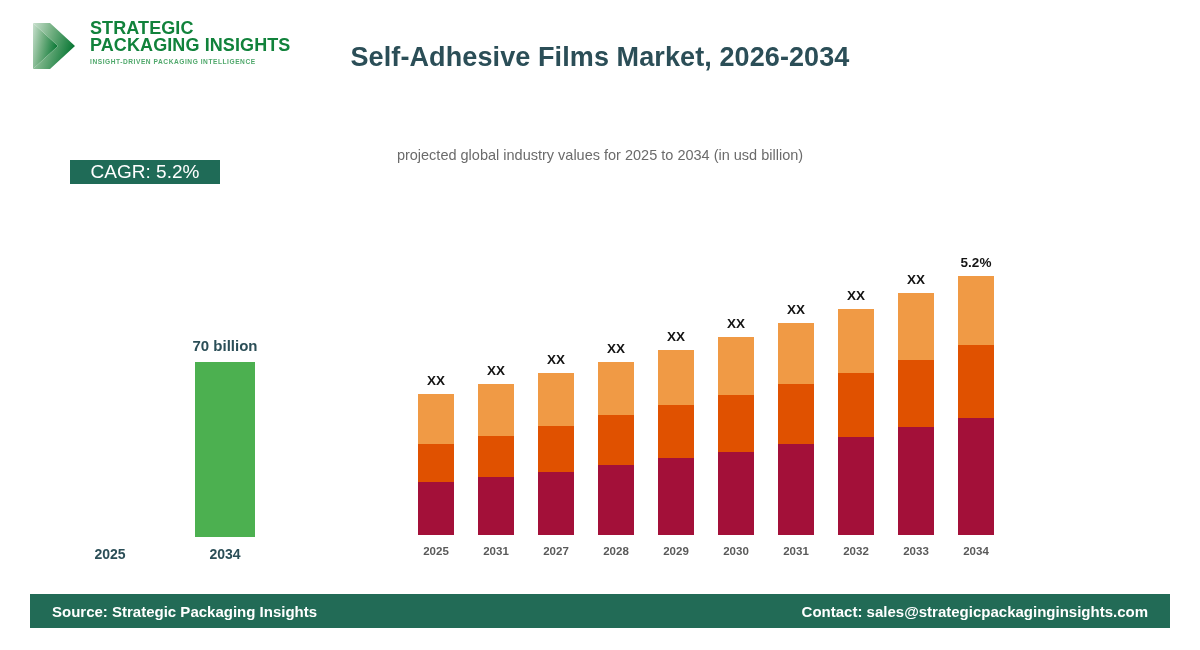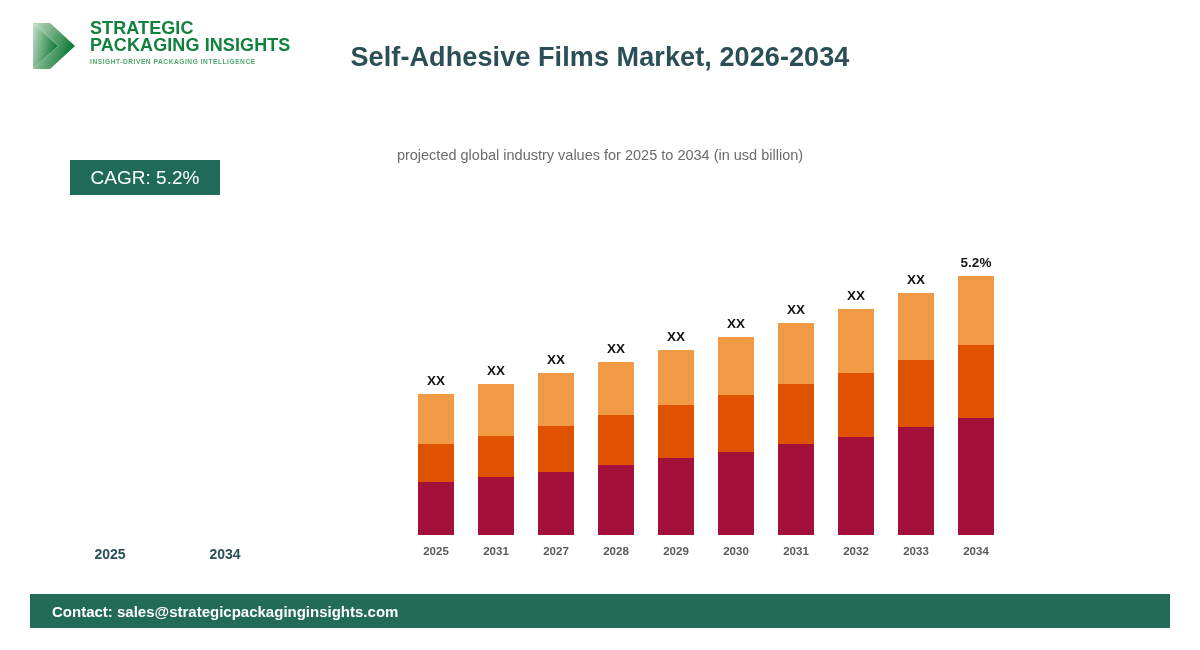--- a/index.html
+++ b/index.html
@@ -73,21 +73,21 @@
     font-size: 14.5px;
     color: #6B6B6B;
   }
 
   
   #cagr-badge {
     position: absolute;
     left: 70px;
     top: 160px;
     width: 150px;
-    height: 35px;
+    height: 24px;
     background: #1F6B57;
     display: flex;
     align-items: center;
     justify-content: center;
     color: #ffffff;
     font-size: 19px;
     font-weight: normal;
   }
 
   
@@ -221,20 +221,24 @@
 
 <div id="page-title" style="color: rgb(43, 78, 87);">Self-Adhesive Films Market, 2026-2034</div>
 <div id="page-subtitle" style="color: rgb(107, 107, 107); margin-top: 32px;">projected global industry values for 2025 to 2034 (in usd billion)</div>
 
 <div id="cagr-badge" style="background: rgb(31, 107, 87); color: rgb(255, 255, 255);">
   <span>CAGR: 5.2%</span>
 </div>
 
 <div id="compare-chart">
     <div class="cmp-label" style="left: 0px;">2025</div>
+    <div class="cmp-col" style="left: 140px; height: 205px;">
+      <div class="cmp-value" style="bottom: 183px;">70 billion</div>
+      <div class="cmp-bar" style="height: 175px; background: rgb(76, 176, 80);"></div>
+    </div>
     <div class="cmp-label" style="left: 115px;">2034</div>
   </div>
 
 <div id="stacked-chart">
     <div class="stk-col" style="left: 18px; height: 360px;">
       <div class="stk-toplabel" style="bottom: 172px;">XX</div>
       <div class="stk-bar" style="height: 141px;">
         <div class="stk-seg" style="height: 50.1333px; background: rgb(240, 154, 69);"></div>
         <div class="stk-seg" style="height: 37.6px; background: rgb(224, 81, 0);"></div>
         <div class="stk-seg" style="height: 53.2667px; background: rgb(163, 16, 57);"></div>
@@ -318,14 +322,15 @@
       <div class="stk-bar" style="height: 259px;">
         <div class="stk-seg" style="height: 68.7334px; background: rgb(240, 154, 69);"></div>
         <div class="stk-seg" style="height: 73.1074px; background: rgb(224, 81, 0);"></div>
         <div class="stk-seg" style="height: 117.159px; background: rgb(163, 16, 57);"></div>
       </div>
       <div class="stk-label">2034</div>
     </div>
   </div>
 
 <div id="footer" style="background: rgb(34, 107, 86);">
+  <span class="footer-text">Source: Strategic Packaging Insights</span>
   <span class="footer-text">Contact: sales@strategicpackaginginsights.com</span>
 </div>
 
 </body></html>

